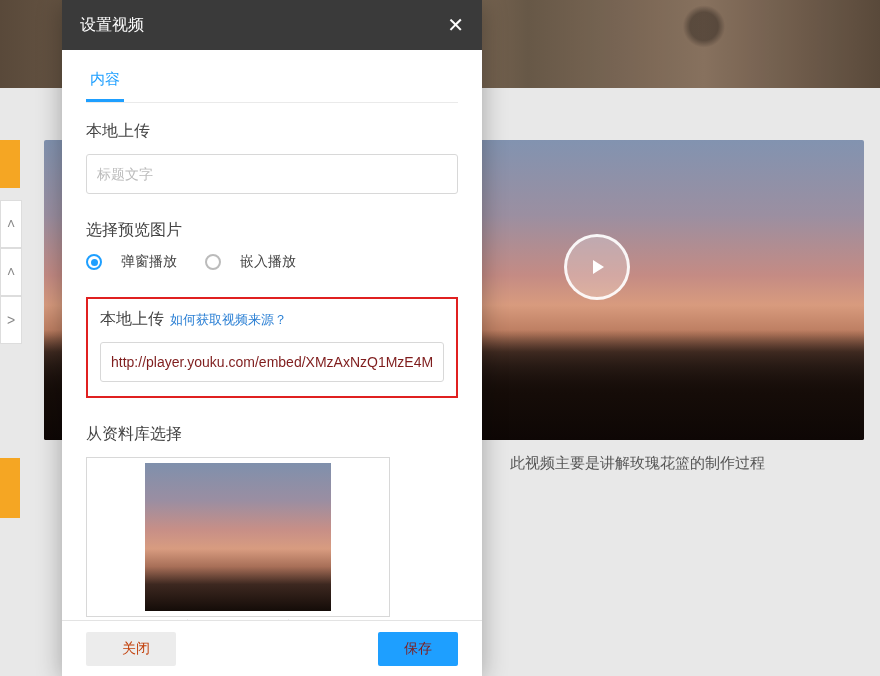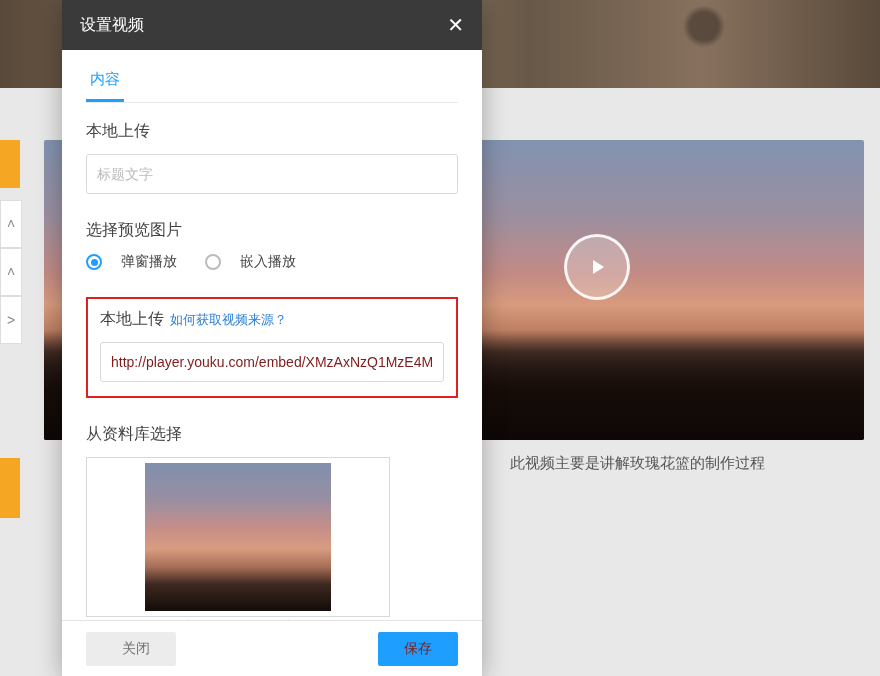--- a/index.html
+++ b/index.html
@@ -117,21 +117,21 @@
 
   .modal-footer {
     border-top:1px solid #e3e3e3; height:56px; display:flex; align-items:center;
     justify-content:space-between; padding:0 24px; background:#fff;
   }
   .btn {
     height:34px; padding:0 26px; font-size:14px; border-radius:2px;
     display:flex; align-items:center; justify-content:center; cursor:pointer;
     border:none;
   }
-  .btn-close { background:#ececec; color:#737373;padding-left:36px; }
+  .btn-close { background:#ececec; color:#c2410c;padding-left:36px; }
   .btn-save { background:#1e9fff; color:#7f1d1d; }
 </style>
 </head>
 <body>
 
 <div class="bg-top"></div>
 
 <div class="left-strip"></div>
 <div class="left-tabs">
   <div class="left-tab">˄</div>

